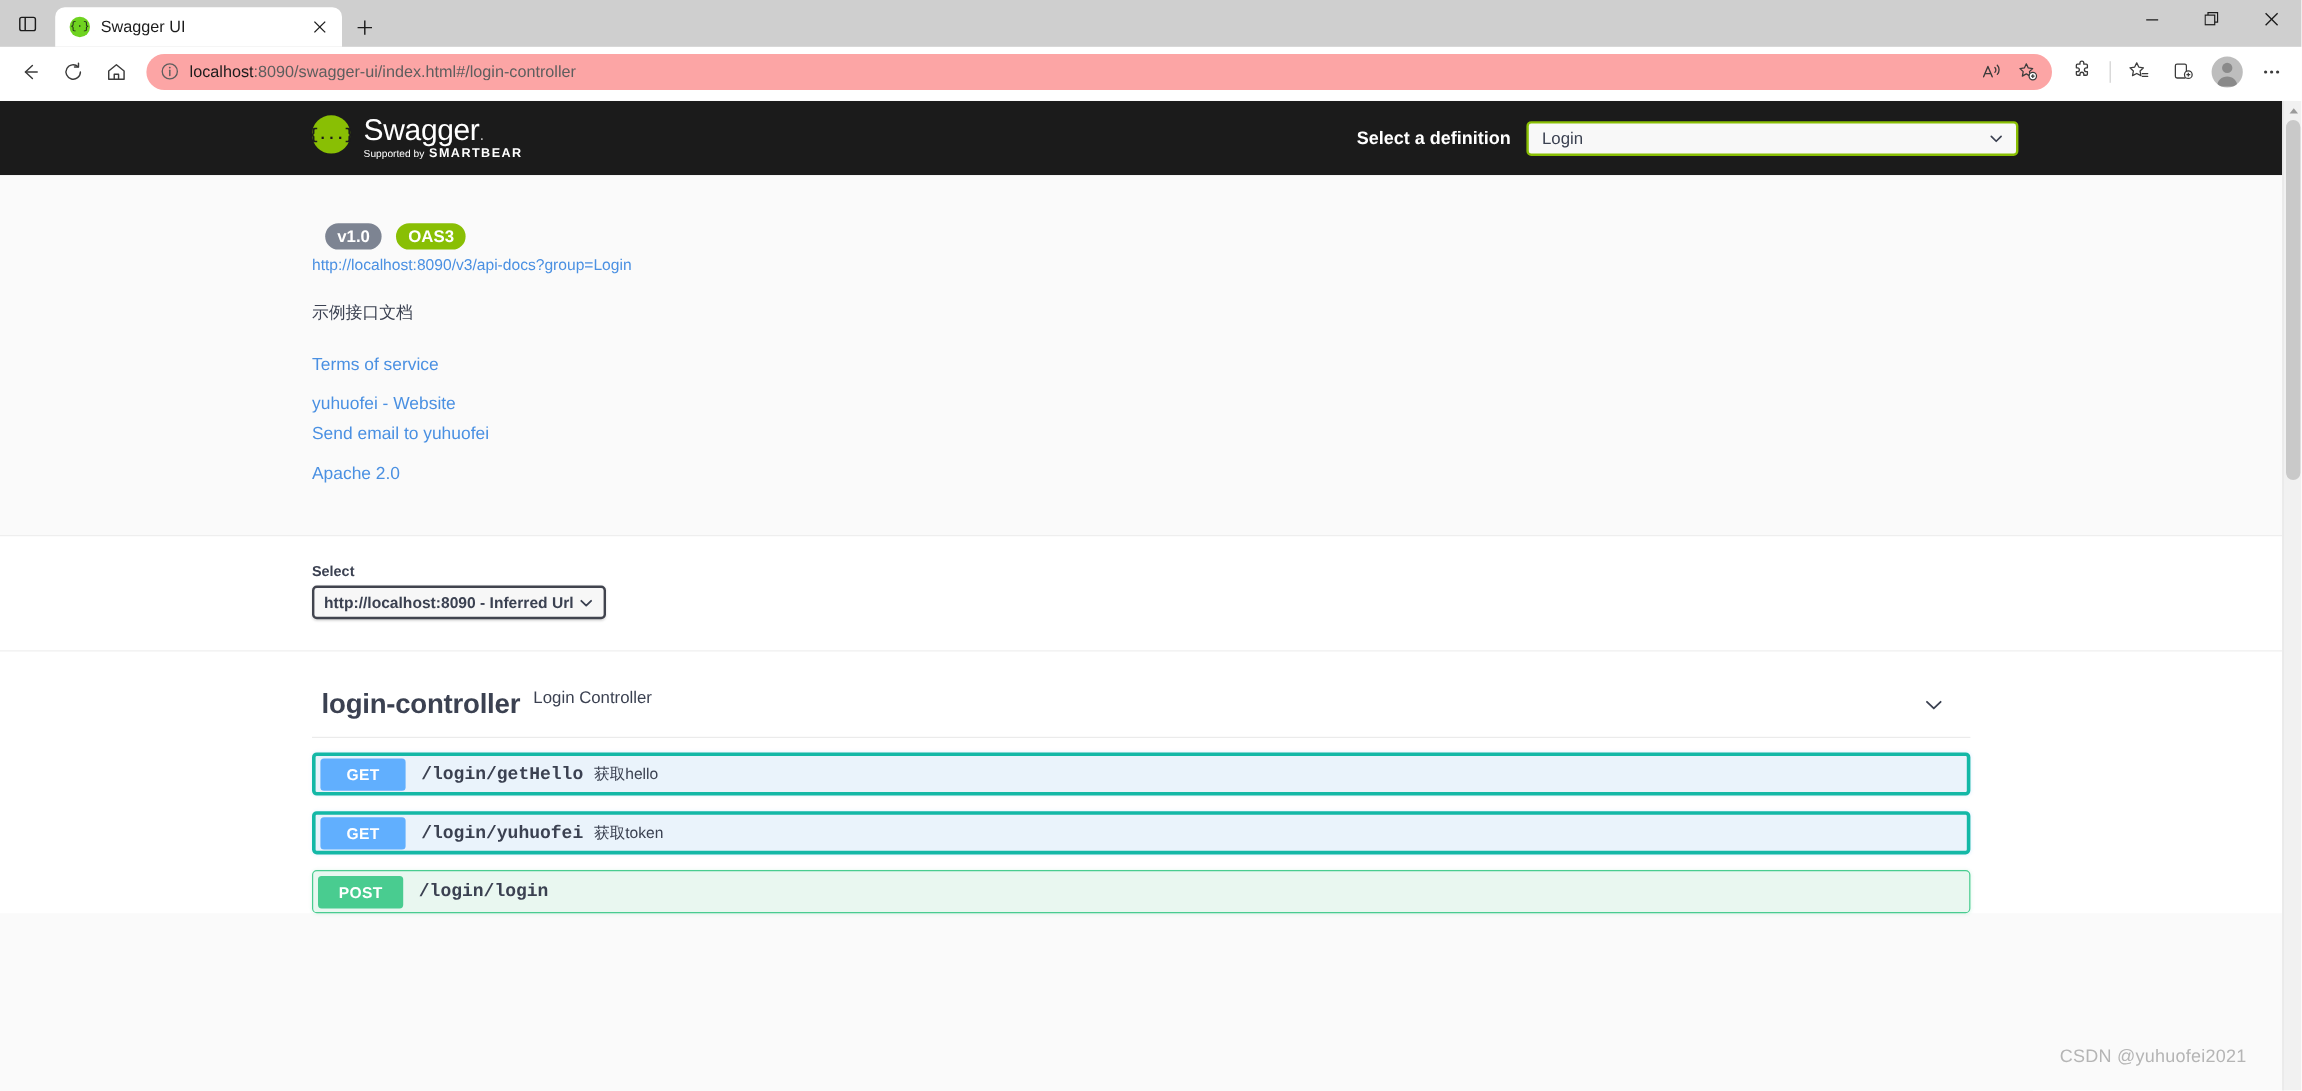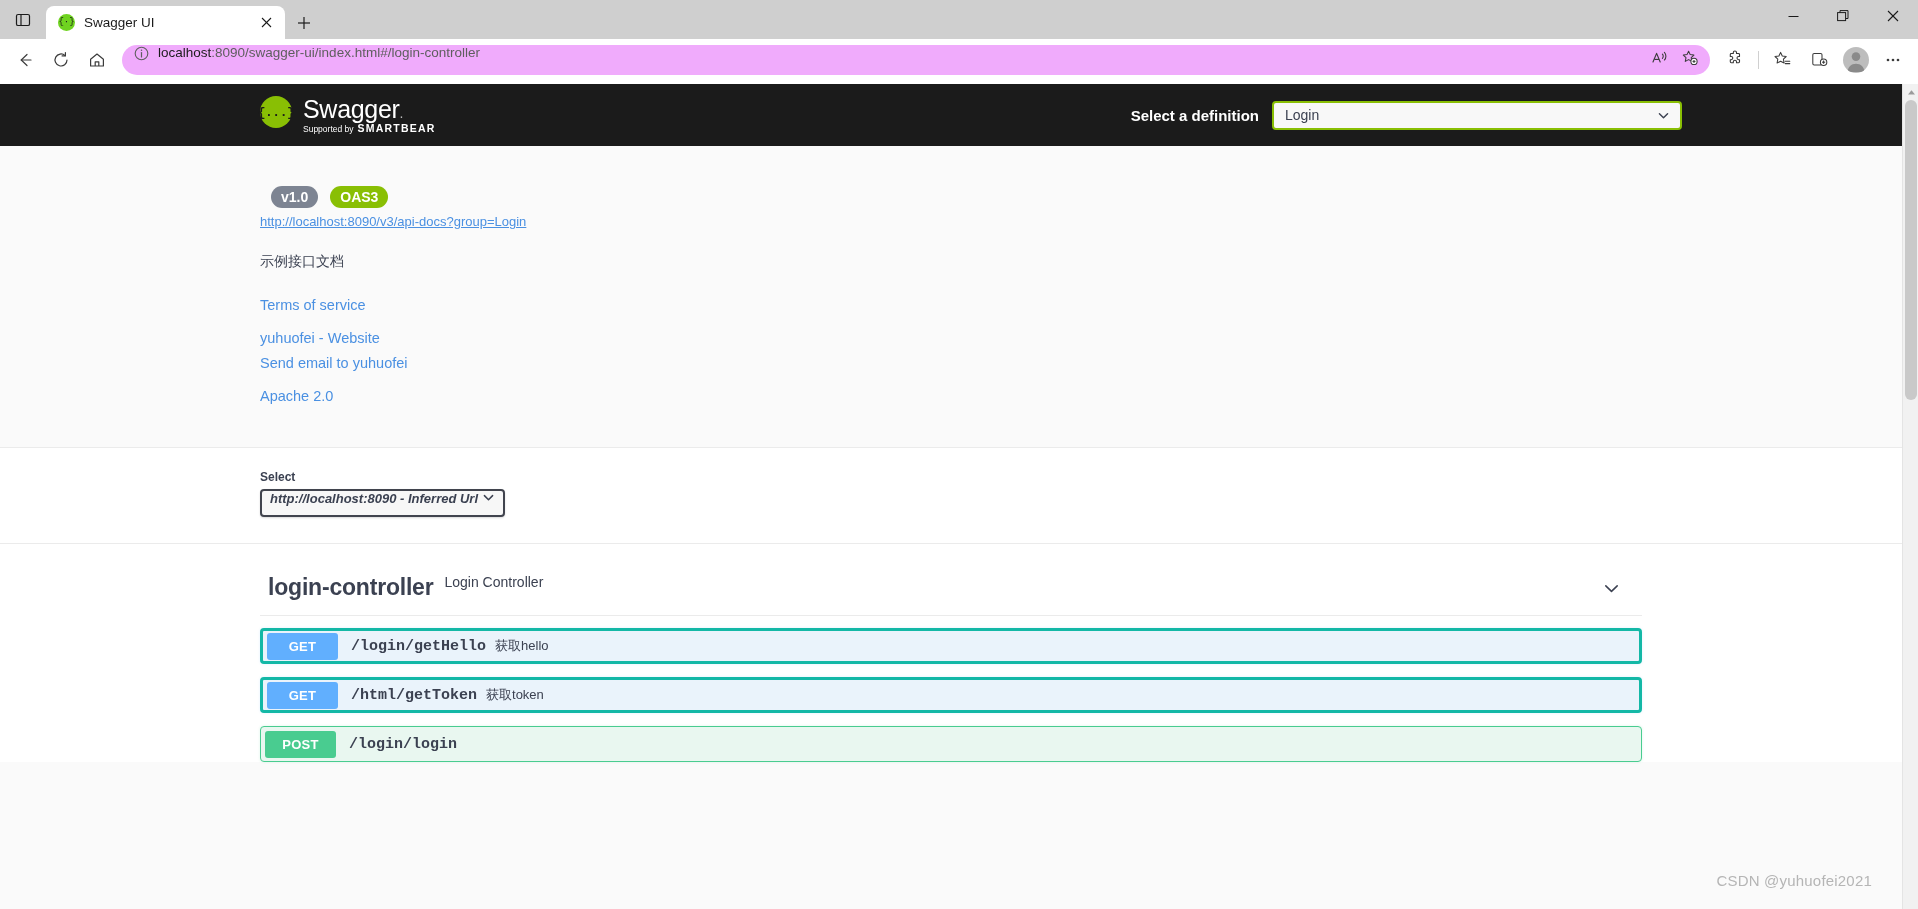--- a/index.html
+++ b/index.html
@@ -104,23 +104,24 @@
   .nav-btn {
     width: 36px; height: 36px;
     display: flex; align-items: center; justify-content: center;
     border-radius: 5px;
     flex: 0 0 auto;
   }
   .omnibox {
     flex: 1 1 auto;
     height: 30px;
     margin: 0 7px;
-    background: #f0abfc;
+    background: #fca5a5;
     border-radius: 15px;
     display: flex;
+    align-items: center;
     padding: 0 6px 0 10px;
     gap: 8px;
   }
   .omnibox-info {
     width: 18px; height: 18px;
     display: flex; align-items: center; justify-content: center;
     flex: 0 0 auto;
   }
   .omnibox-url {
     flex: 1 1 auto;
@@ -319,21 +320,20 @@
     padding: 4px 10px;
     border-radius: 57px;
     margin-left: 12px;
     line-height: 1;
   }
   .api-url {
     font-size: 13px;
     color: #4a90e2;
     margin-bottom: 24px;
     display: inline-block;
-    text-decoration: underline;
   }
   .api-desc {
     font-size: 14px;
     color: #3b4151;
     margin-bottom: 24px;
   }
   .api-links { display: flex; flex-direction: column; gap: 4px; }
   .api-link {
     font-size: 14.5px;
     color: #4a90e2;
@@ -356,25 +356,24 @@
     color: #3b4151;
     margin-bottom: 5px;
   }
   .server-select {
     width: 245px;
     height: 28px;
     border: 2px solid #41444e;
     border-radius: 4px;
     background: #f7f7f7;
     display: flex;
-    align-items: flex-start;
+    align-items: center;
     justify-content: space-between;
     padding: 0 8px 0 8px;
     box-shadow: 0 1px 2px rgba(0,0,0,0.15);
-    font-style: italic;
   }
   .server-select-val {
     font-size: 13px;
     font-weight: bold;
     color: #3b4151;
     white-space: nowrap;
   }
 
   
   .ops-section {
@@ -695,21 +694,21 @@
           </div>
 
           <div class="op-list">
             <div class="op-row get">
               <span class="op-method get">GET</span>
               <span class="op-path">/login/getHello</span>
               <span class="op-summary">获取hello</span>
             </div>
             <div class="op-row get">
               <span class="op-method get">GET</span>
-              <span class="op-path">/html/getToken</span>
+              <span class="op-path">/login/yuhuofei</span>
               <span class="op-summary">获取token</span>
             </div>
             <div class="op-row post">
               <span class="op-method post">POST</span>
               <span class="op-path">/login/login</span>
             </div>
           </div>
         </div>
       </div>
 

